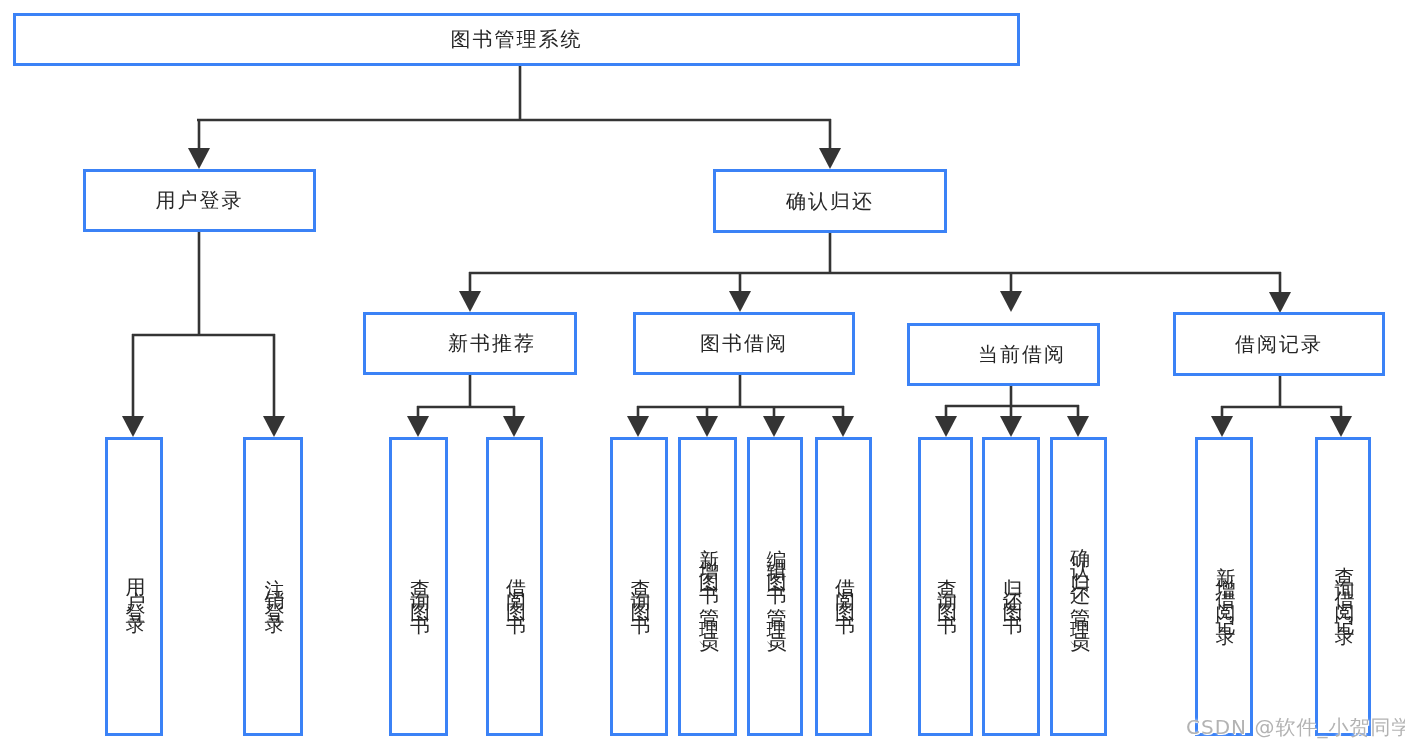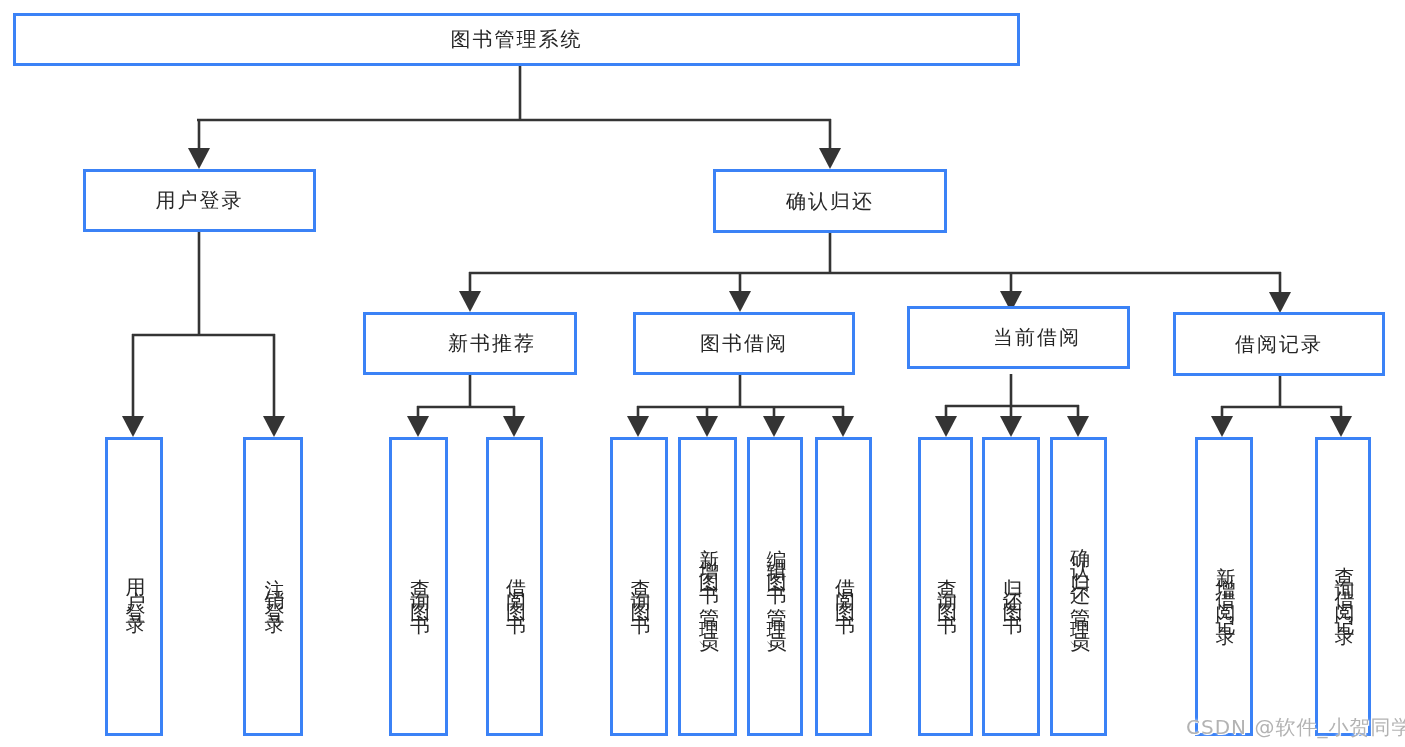--- a/index.html
+++ b/index.html
@@ -117,21 +117,21 @@
   <div class="box h-box" style="left:713px;top:169px;width:234px;height:64px;">
     <span class="node-label">确认归还</span>
   </div>
 
   <div class="box h-box" style="left:363px;top:312px;width:214px;height:63px;padding-left:44px;">
     <span class="node-label">新书推荐</span>
   </div>
   <div class="box h-box" style="left:633px;top:312px;width:222px;height:63px;">
     <span class="node-label">图书借阅</span>
   </div>
-  <div class="box h-box" style="left:907px;top:306px;width:223px;height:63px;padding-left:37px;">
+  <div class="box h-box" style="left:907px;top:323px;width:193px;height:63px;padding-left:37px;">
     <span class="node-label">当前借阅</span>
   </div>
   <div class="box h-box" style="left:1173px;top:312px;width:212px;height:64px;">
     <span class="node-label">借阅记录</span>
   </div>
 
   <div class="box v-box" style="left:105px;top:437px;width:58px;height:299px;">
     <span class="node-label">用户登录</span>
   </div>
   <div class="box v-box" style="left:243px;top:437px;width:60px;height:299px;">

